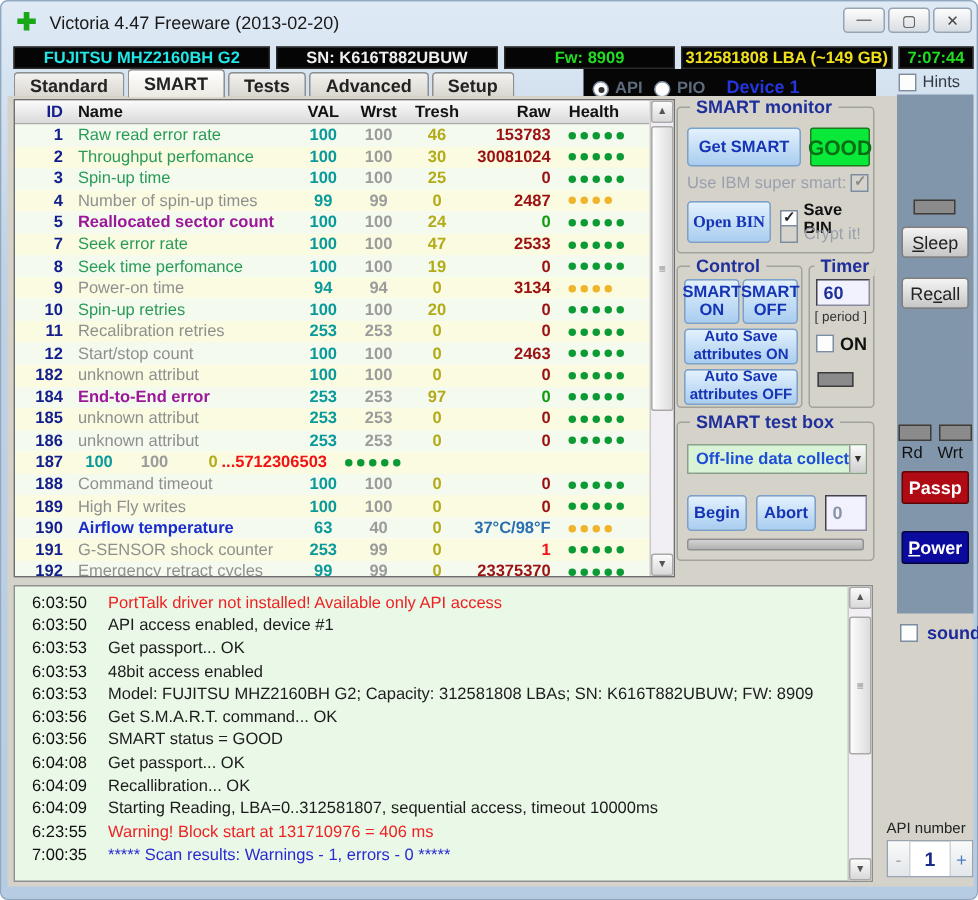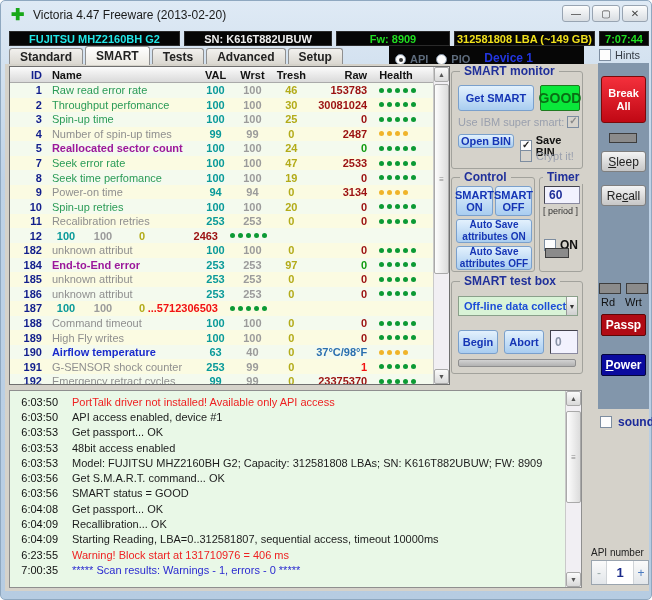--- a/index.html
+++ b/index.html
@@ -361,20 +361,21 @@
               <span class="dot green"></span>
               <span class="dot green"></span>
               <span class="dot green"></span>
               <span class="dot green"></span>
               <span class="dot green"></span>
             </div>
     </div>
 
     <div class="tr">
       <div class="c-id">12</div>
+      <div class="c-name n-gray">Start/stop count</div>
       <div class="c-val">100</div>
       <div class="c-wrst">100</div>
       <div class="c-tresh">0</div>
       <div class="c-raw r-darkred">2463</div>
       <div class="c-health">
               <span class="dot green"></span>
               <span class="dot green"></span>
               <span class="dot green"></span>
               <span class="dot green"></span>
               <span class="dot green"></span>
@@ -550,21 +551,21 @@
   </div>
 
   <div class="group" style="left:450px; top:70px; width:132px; height:98px;">
     <span class="group-label">SMART monitor</span>
     <div class="btn-blue" style="left:6px; top:13px; width:76px; height:26px;">Get SMART</div>
     <div class="good-btn">GOOD</div>
     <div style="position:absolute; left:6px; top:44px; display:flex; align-items:center;">
       <span class="gray-text">Use IBM super smart:</span>
       <span class="cb grayed on" style="margin-left:3px;"></span>
     </div>
-    <div class="btn-blue" style="left:6px; top:62px; width:56px; height:14px;">Open BIN</div>
+    <div class="btn-blue" style="left:6px; top:62px; width:56px; height:28px;font-family:Liberation Serif, serif;">Open BIN</div>
     <div style="position:absolute; left:68px; top:62px; display:flex; align-items:center;">
       <span class="cb on"></span>
       <span class="blk-label" style="margin-left:4px;">Save BIN</span>
     </div>
     <div style="position:absolute; left:68px; top:78px; display:flex; align-items:center;">
       <span class="cb grayed"></span>
       <span class="gray-text" style="margin-left:4px;">Crypt it!</span>
     </div>
   </div>
 
@@ -573,41 +574,40 @@
     <div class="btn-blue" style="left:4px; top:8px; width:37px; height:30px;">SMART ON</div>
     <div class="btn-blue" style="left:43px; top:8px; width:37px; height:30px;">SMART OFF</div>
     <div class="btn-blue" style="left:4px; top:41px; width:76px; height:24px; font-size:10px;">Auto Save attributes ON</div>
     <div class="btn-blue" style="left:4px; top:68px; width:76px; height:24px; font-size:10px;">Auto Save attributes OFF</div>
   </div>
 
   <div class="group" style="left:538px; top:176px; width:44px; height:95px;">
     <span class="group-label" style="left:3px;">Timer</span>
     <div class="timer-input" style="left:4px; top:8px; width:36px; height:18px;">60</div>
     <div style="position:absolute; left:3px; top:28px; font-size:9px; color:#333;">[ period ]</div>
-    <div style="position:absolute; left:4px; top:60px; display:flex; align-items:center;">
+    <div style="position:absolute; left:4px; top:44px; display:flex; align-items:center;">
       <span class="cb"></span>
       <span class="blk-label" style="margin-left:4px; font-size:12px;">ON</span>
     </div>
     <div class="led" style="position:absolute; left:5px; top:70px; width:24px; height:10px;"></div>
   </div>
 
   <div class="group" style="left:450px; top:280px; width:132px; height:93px;">
     <span class="group-label">SMART test box</span>
     <div class="dropdown">
       <span class="dd-text">Off-line data collect</span>
       <span class="dd-btn">▼</span>
     </div>
     <div class="btn-blue" style="left:6px; top:48px; width:40px; height:24px;">Begin</div>
     <div class="btn-blue" style="left:52px; top:48px; width:40px; height:24px;">Abort</div>
     <div class="timer-input" style="left:98px; top:48px; width:28px; height:24px; color:#8a94a8;">0</div>
     <div class="progress"></div>
   </div>
 
   <div class="sidecol">
-    <div class="side-abs btn-red" style="left:3px; top:13px; width:45px; height:47px;">Break All</div>
     <div class="side-abs led" style="left:11px; top:70px; width:28px; height:10px;"></div>
     <div class="side-abs btn-gray" style="left:3px; top:88px; width:45px; height:21px;">
       <span><span class="ukey">S</span><span>leep</span></span>
     </div>
     <div class="side-abs btn-gray" style="left:3px; top:122px; width:45px; height:21px;">
       <span><span>Re</span><span class="ukey">c</span><span>all</span></span>
     </div>
     <div class="side-abs led" style="left:1px; top:220px; width:22px; height:11px;"></div>
     <div class="side-abs led" style="left:28px; top:220px; width:22px; height:11px;"></div>
     <div class="side-abs led-label" style="left:3px; top:233px;">Rd</div>

